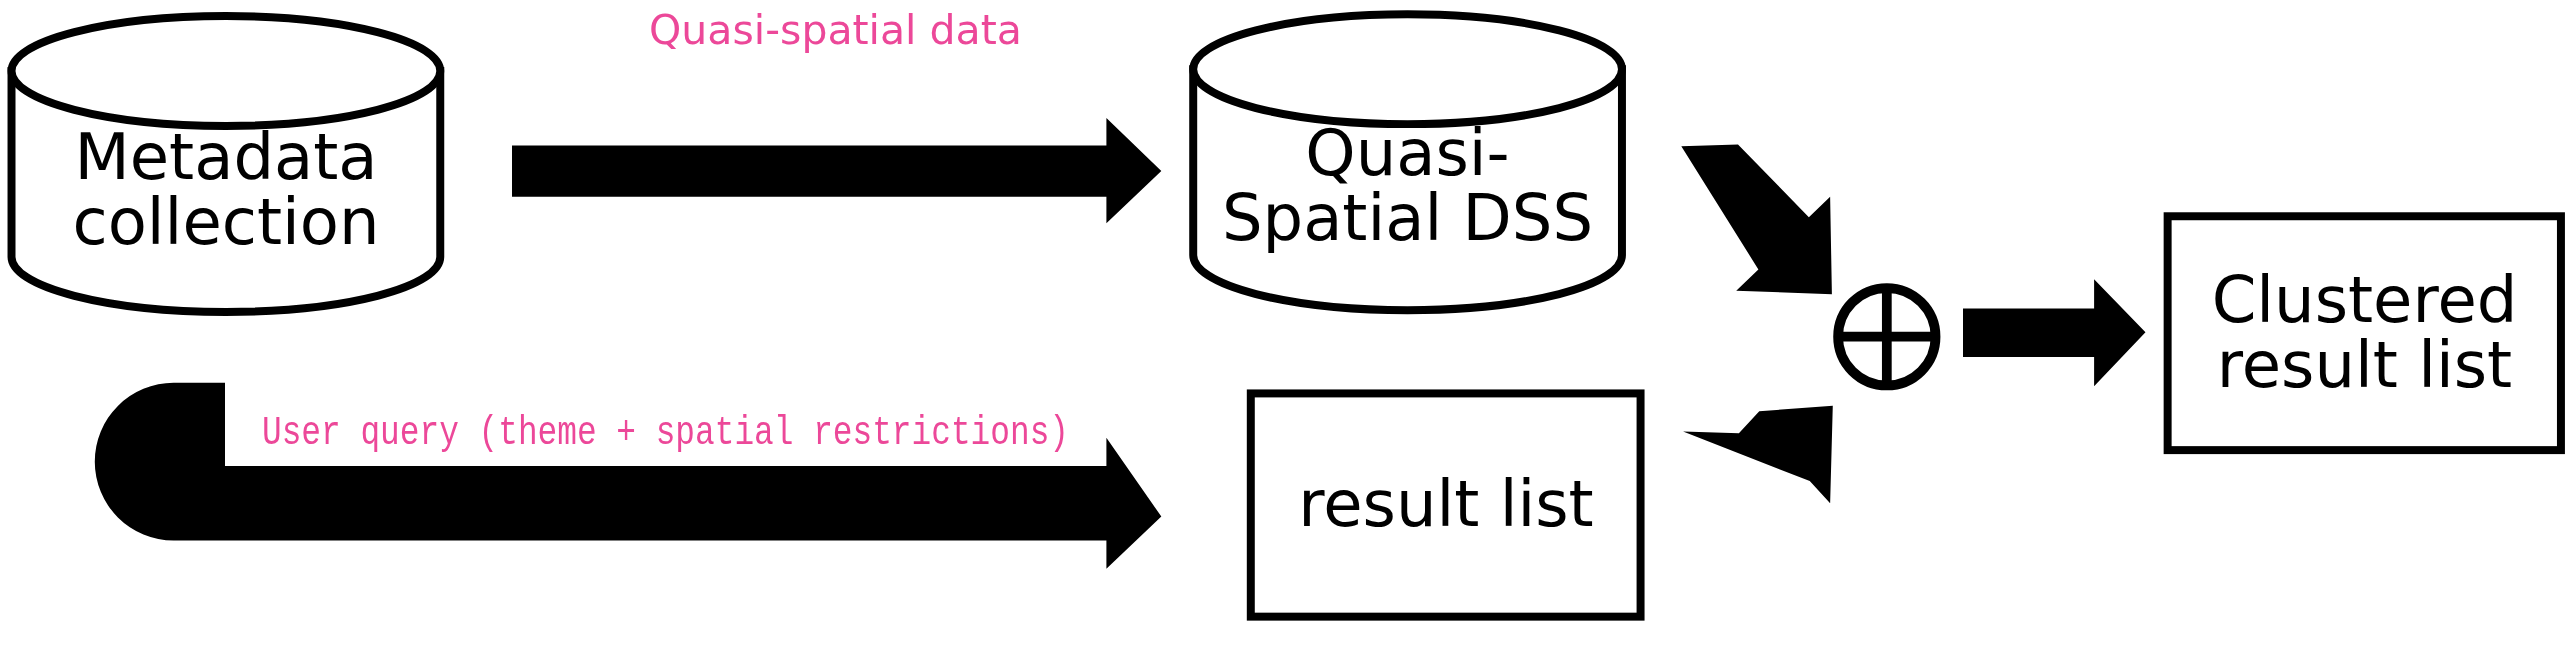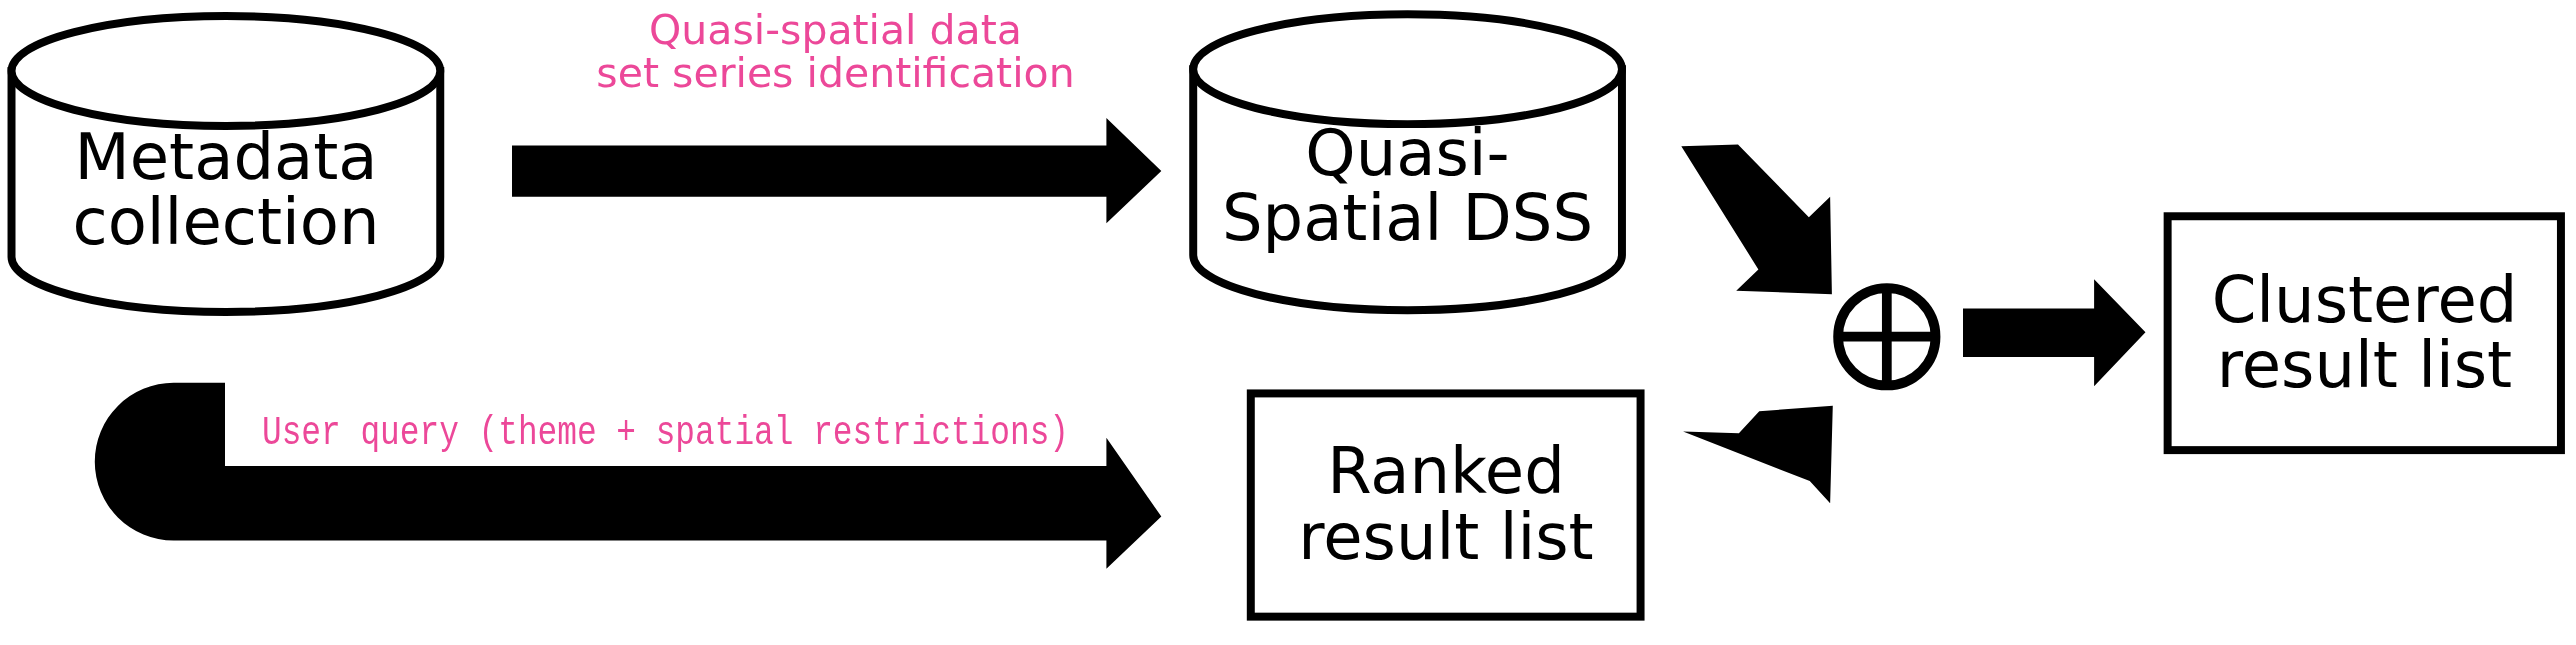--- a/index.html
+++ b/index.html
@@ -98,32 +98,30 @@
     <span class="lbl-line">Metadata</span>
     <span class="lbl-line">collection</span>
   </div>
 
   <div class="node-label big" style="left:1193px; top:93px; width:429px; height:186px;">
     <span class="lbl-line">Quasi-</span>
     <span class="lbl-line">Spatial DSS</span>
   </div>
 
   <div class="node-label big" style="left:1251px; top:393px; width:390px; height:223px;">
-    <span class="lbl-line">Ranked</span>
     <span class="lbl-line">result list</span>
   </div>
 
   <div class="node-label big" style="left:2168px; top:216px; width:393px; height:234px;">
     <span class="lbl-line">Clustered</span>
     <span class="lbl-line">result list</span>
   </div>
 
   <div class="edge-label mid" style="left:530px; top:8.9px; width:611px;">
     <span class="lbl-line">Quasi-spatial data</span>
-    <span class="lbl-line">set series identification</span>
   </div>
 
   <div class="edge-label" style="left:262px; top:412px; width:992px; text-align:left;font-family:Liberation Mono, monospace;">
     <span class="lbl-line narrow">User query (theme + spatial restrictions)</span>
   </div>
 
 </div>
 
 
 </body></html>

